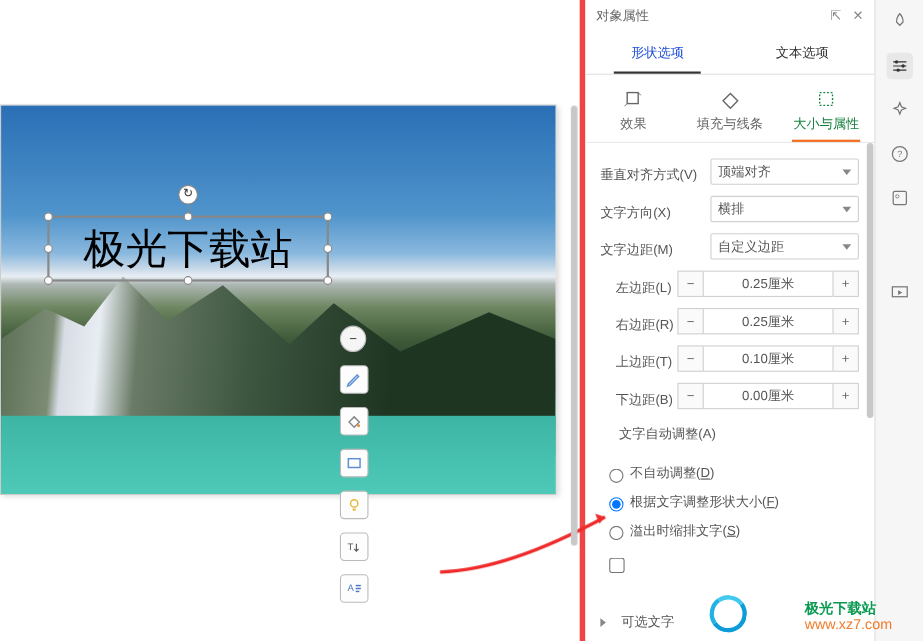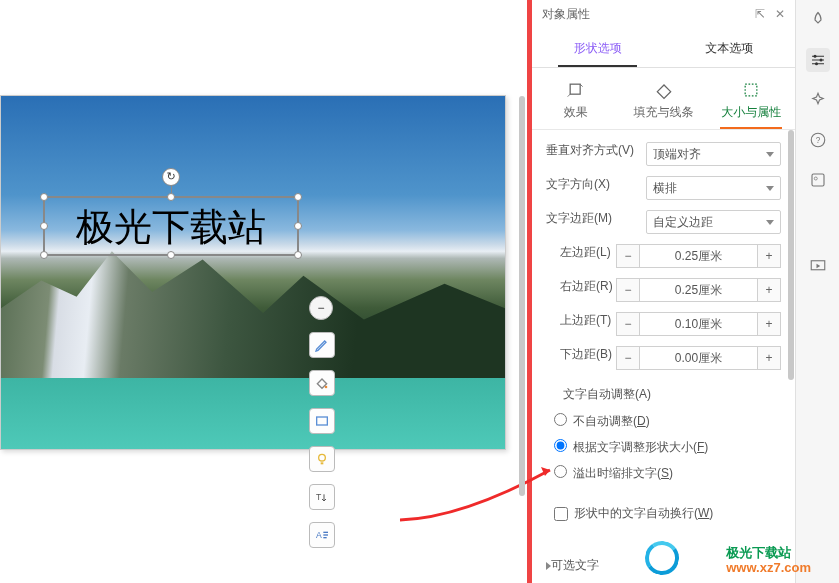--- a/index.html
+++ b/index.html
@@ -20,53 +20,53 @@
 .ft-btn{width:26px;height:26px;margin-bottom:12px;border:1px solid #bbb;border-radius:4px;background:#fdfdfd;display:flex;align-items:center;justify-content:center;color:#555}
 .ft-btn svg{width:16px;height:16px}
 .ft-minus{width:24px;height:24px;border:1px solid #bbb;border-radius:50%;background:#f5f5f5;display:flex;align-items:center;justify-content:center;margin-bottom:12px}
 .panel{position:absolute;left:527px;top:0;width:268px;height:583px;border-left:5px solid #ef4444;background:#fff}
 .panel-head{height:30px;display:flex;align-items:center;justify-content:space-between;padding:0 10px;color:#666;border-bottom:1px solid transparent}
 .panel-head-title{font-size:12px}
 .panel-head-icons{display:flex;gap:10px;color:#888}
 .panel-head-icons span{cursor:pointer;font-size:12px}
 .panel-tabs{display:flex;height:38px;border-bottom:1px solid #e0e0e0}
 .ptab{flex:1;display:flex;align-items:center;justify-content:center;color:#333;position:relative}
-.ptab.active{color:#8b5cf6}
+.ptab.active{color:#1d4ed8}
 .ptab.active::after{content:"";position:absolute;bottom:0;left:20%;right:20%;height:2px;background:#333}
 .sub-tabs{display:flex;height:62px;align-items:flex-end;border-bottom:1px solid #e8e8e8}
 .stab{flex:1;display:flex;flex-direction:column;align-items:center;padding-bottom:8px;gap:4px;color:#666;position:relative}
 .stab svg{width:20px;height:20px}
 .stab.active{color:#15803d}
 .stab.active::after{content:"";position:absolute;bottom:0;left:15%;right:15%;height:2px;background:#f36b1c}
 .panel-body{padding:12px 14px;overflow:auto;height:calc(100% - 130px)}
-.prop-row{display:flex;align-items:flex-start;height:26px;margin-bottom:8px}
+.prop-row{display:flex;align-items:flex-end;height:26px;margin-bottom:8px}
 .prop-label{flex:0 0 100px;color:#555}
 .prop-sublabel{flex:0 0 70px;padding-left:14px;color:#555}
 .select{flex:1;border:1px solid #d0d0d0;height:24px;display:flex;align-items:center;justify-content:space-between;padding:0 6px;background:#fff;color:#555;border-radius:2px}
 .select .caret{border-left:4px solid transparent;border-right:4px solid transparent;border-top:5px solid #888}
 .stepper{flex:1;display:flex;height:24px}
 .stepper .minus,.stepper .plus{width:24px;border:1px solid #d0d0d0;display:flex;align-items:center;justify-content:center;background:#fafafa;color:#666}
 .stepper .val{flex:1;border-top:1px solid #d0d0d0;border-bottom:1px solid #d0d0d0;display:flex;align-items:center;justify-content:center;color:#555}
 .section-title{color:#555;margin:14px 17px 10px}
-.radio-row{display:flex;align-items:flex-start;height:26px;padding-left:8px;color:#555}
+.radio-row{display:flex;align-items:flex-end;height:26px;padding-left:8px;color:#555}
 .radio-row input{margin-right:6px}
 .checkbox-row{display:flex;align-items:center;height:26px;padding-left:8px;color:#555;margin-top:10px}
 .checkbox-row input{margin-right:6px;width:14px;height:14px}
-.expander{display:flex;align-items:center;gap:0;height:26px;color:#555;margin-top:26px}
+.expander{display:flex;align-items:center;gap:14px;height:26px;color:#555;margin-top:26px}
 .expander .tri{border-top:4px solid transparent;border-bottom:4px solid transparent;border-left:5px solid #888}
 .scroll-track{position:absolute;right:0;top:10px;bottom:10px;width:8px}
 .scroll-thumb{position:absolute;left:1px;width:6px;background:#c8c8c8;border-radius:3px}
 .side-rail{position:absolute;right:0;top:0;width:44px;height:583px;background:#f6f6f6;border-left:1px solid #e0e0e0;display:flex;flex-direction:column;align-items:center;padding-top:8px;gap:16px}
 .rail-btn{width:24px;height:24px;display:flex;align-items:center;justify-content:center;color:#777;border-radius:4px}
 .rail-btn.active{background:#e8e8e8;color:#333}
 .rail-btn svg{width:18px;height:18px}
 .arrow-annot{position:absolute;left:392px;top:462px;width:170px;height:62px;pointer-events:none}
 .watermark{position:absolute;right:54px;bottom:6px}
 .watermark .wm-top{color:#0a9a52;font-size:13px;font-weight:bold;position:relative;top:3px;left:26px}
-.watermark .wm-url{color:#f07b2b;font-size:13px;font-weight:bold;position:relative;left:26px}
+.watermark .wm-url{color:#f07b2b;font-size:13px;font-weight:normal;position:relative;left:26px}
 .wm-swirl{position:absolute;bottom:2px;right:106px;width:34px;height:34px;border-radius:50%;border:4px solid #0c9cd8;border-top-color:#44c9ee;border-left-color:#23b2e6;transform:rotate(10deg)}
 u{text-decoration:underline}
 </style>
 </head>
 <body>
 
 <div class="canvas-area">
   <div class="photo"></div>
   <div class="mountains"></div>
   <div class="lake"></div>
@@ -233,21 +233,20 @@
       <input type="radio" name="af" checked="" style="">
       <span>根据文字调整形状大小(<u>F</u>)</span>
     </label>
     <label class="radio-row">
       <input type="radio" name="af" style="">
       <span>溢出时缩排文字(<u>S</u>)</span>
     </label>
 
     <label class="checkbox-row">
       <input type="checkbox" style="">
-      <span>形状中的文字自动换行(<u>W</u>)</span>
     </label>
 
     <div class="expander">
       <span class="tri"></span>
       <span>可选文字</span>
     </div>
   </div>
 
   <div class="scroll-track">
     <div class="scroll-thumb" style="top:120px;height:250px"></div>

